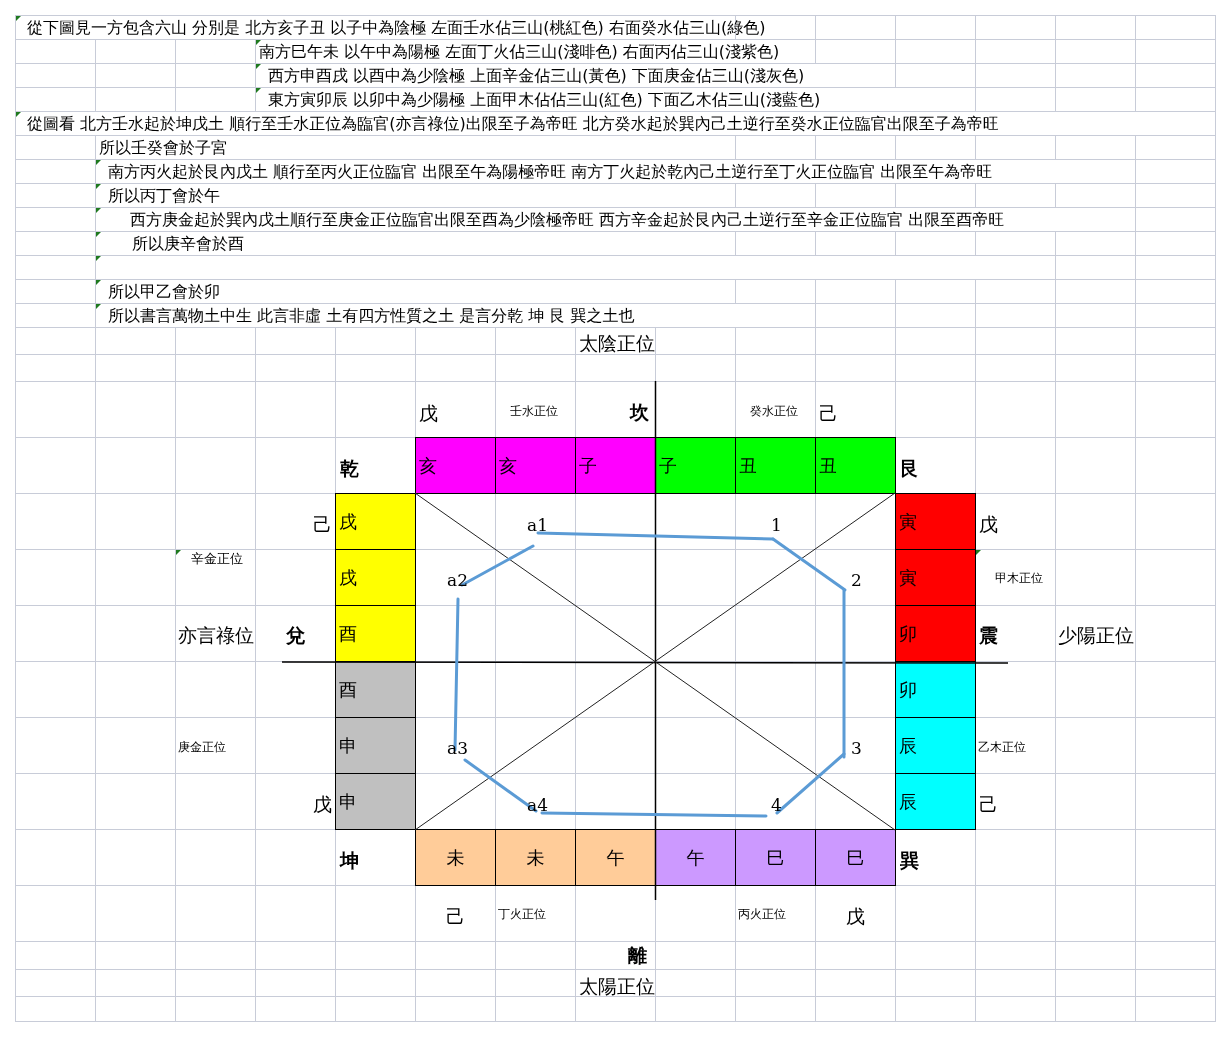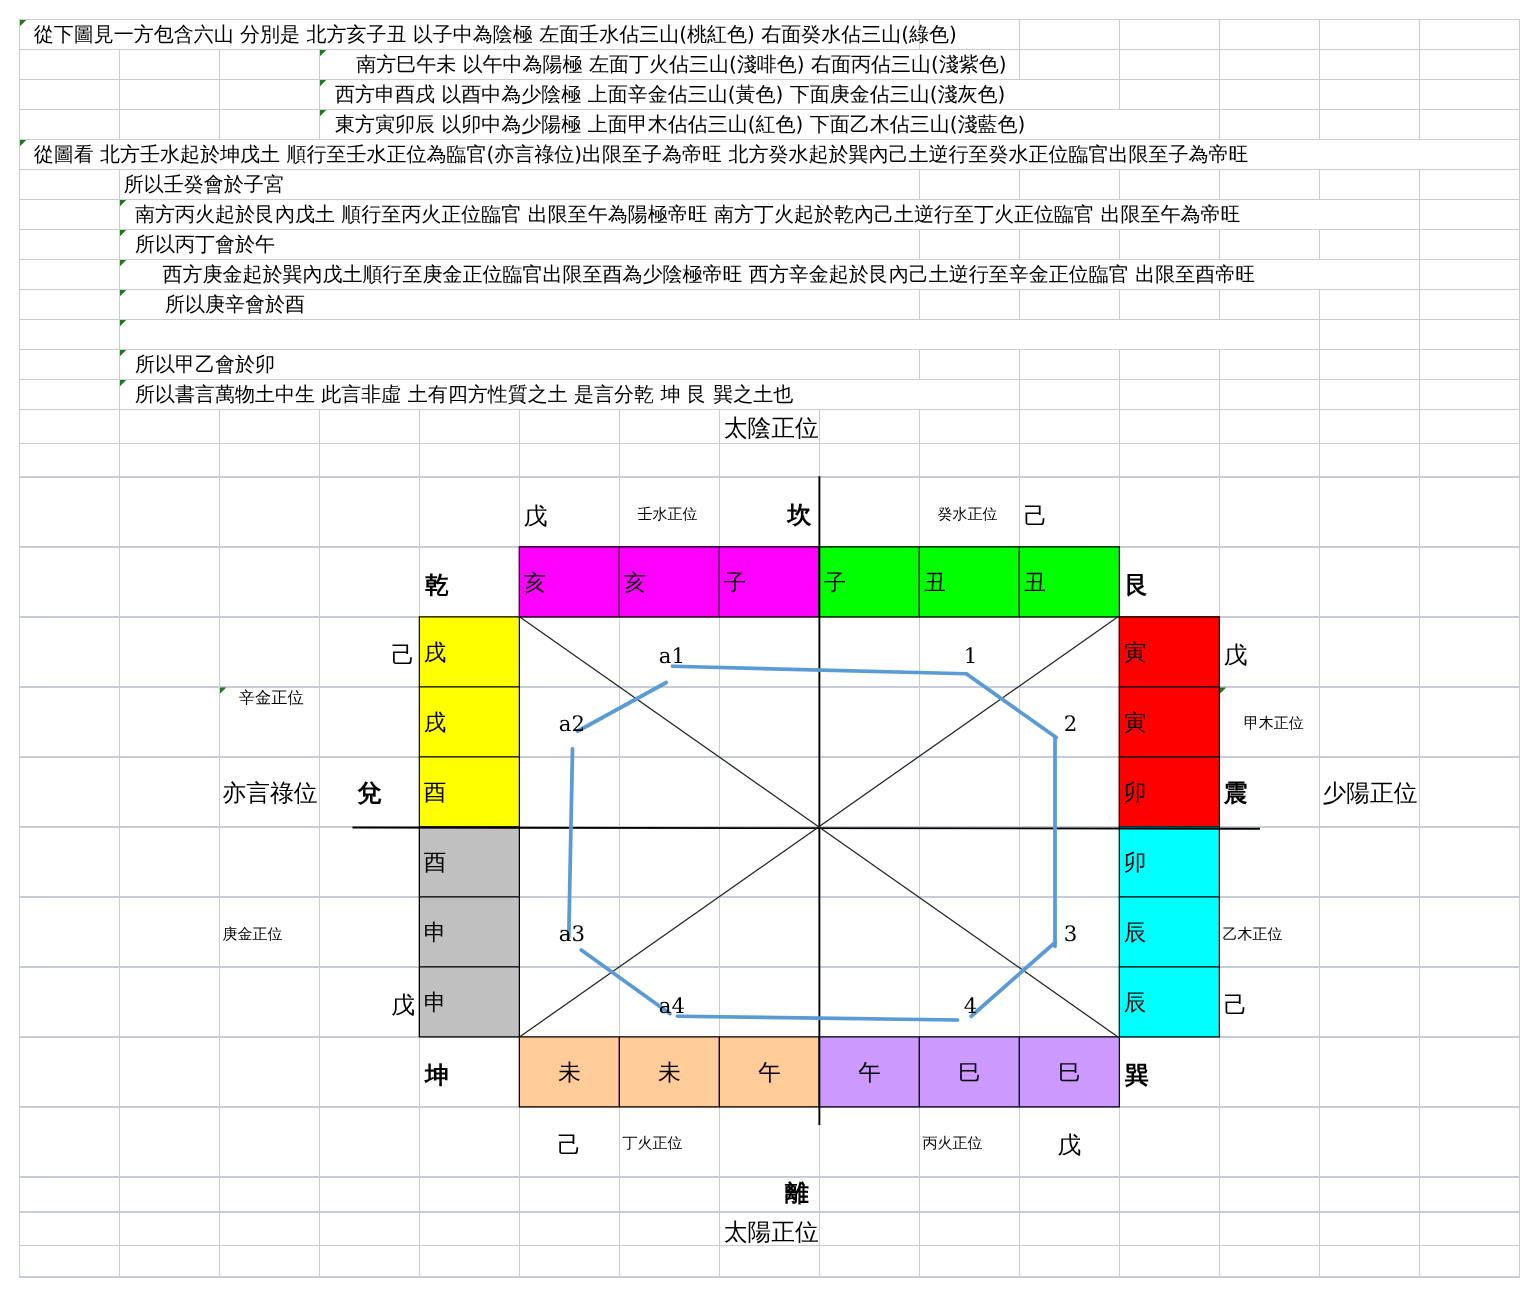--- a/index.html
+++ b/index.html
@@ -111,21 +111,21 @@
       <div class="note" style="left: 96px; top: 208px;"></div>
       <div class="note" style="left: 96px; top: 232px;"></div>
       <div class="note" style="left: 96px; top: 256px;"></div>
       <div class="note" style="left: 96px; top: 280px;"></div>
       <div class="note" style="left: 96px; top: 304px;"></div>
       <div class="note" style="left: 176px; top: 550px;"></div>
       <div class="note" style="left: 976px; top: 550px;"></div>
     </div>
 
   <div class="txt" style="left:27px;top:20px;">從下圖見一方包含六山  分別是  北方亥子丑  以子中為陰極  左面壬水佔三山(桃紅色)  右面癸水佔三山(綠色)</div>
-  <div class="txt" style="left:285px;top:44px;text-align:center;">南方巳午未  以午中為陽極  左面丁火佔三山(淺啡色)  右面丙佔三山(淺紫色)</div>
+  <div class="txt" style="left:259px;top:44px;text-align:center;">南方巳午未  以午中為陽極  左面丁火佔三山(淺啡色)  右面丙佔三山(淺紫色)</div>
   <div class="txt" style="left:268px;top:68px;">西方申酉戌  以酉中為少陰極  上面辛金佔三山(黃色)  下面庚金佔三山(淺灰色)</div>
   <div class="txt" style="left:268px;top:92px;">東方寅卯辰  以卯中為少陽極  上面甲木佔佔三山(紅色)  下面乙木佔三山(淺藍色)</div>
 
   <div class="txt" style="left:27px;top:116px;">從圖看  北方壬水起於坤戊土  順行至壬水正位為臨官(亦言祿位)出限至子為帝旺  北方癸水起於巽內己土逆行至癸水正位臨官出限至子為帝旺</div>
   <div class="txt" style="left:99px;top:140px;">所以壬癸會於子宮</div>
   <div class="txt" style="left:108px;top:164px;">南方丙火起於艮內戊土  順行至丙火正位臨官  出限至午為陽極帝旺  南方丁火起於乾內己土逆行至丁火正位臨官  出限至午為帝旺</div>
   <div class="txt" style="left:108px;top:188px;">所以丙丁會於午</div>
   <div class="txt" style="left:108px;top:212px;margin-left:22px;">西方庚金起於巽內戊土順行至庚金正位臨官出限至酉為少陰極帝旺  西方辛金起於艮內己土逆行至辛金正位臨官  出限至酉帝旺</div>
   <div class="txt" style="left:108px;top:236px;margin-left:24px;">所以庚辛會於酉</div>
   <div class="txt" style="left:108px;top:284px;">所以甲乙會於卯</div>

